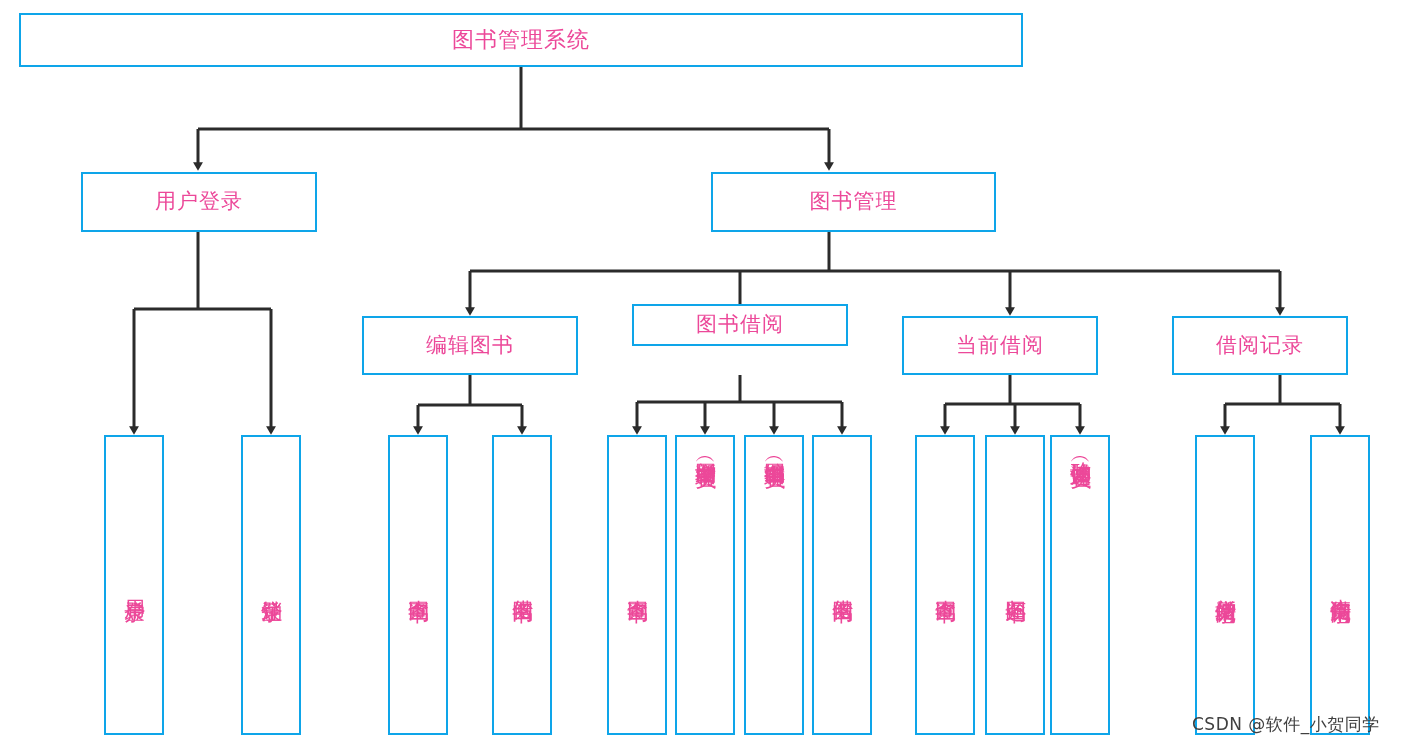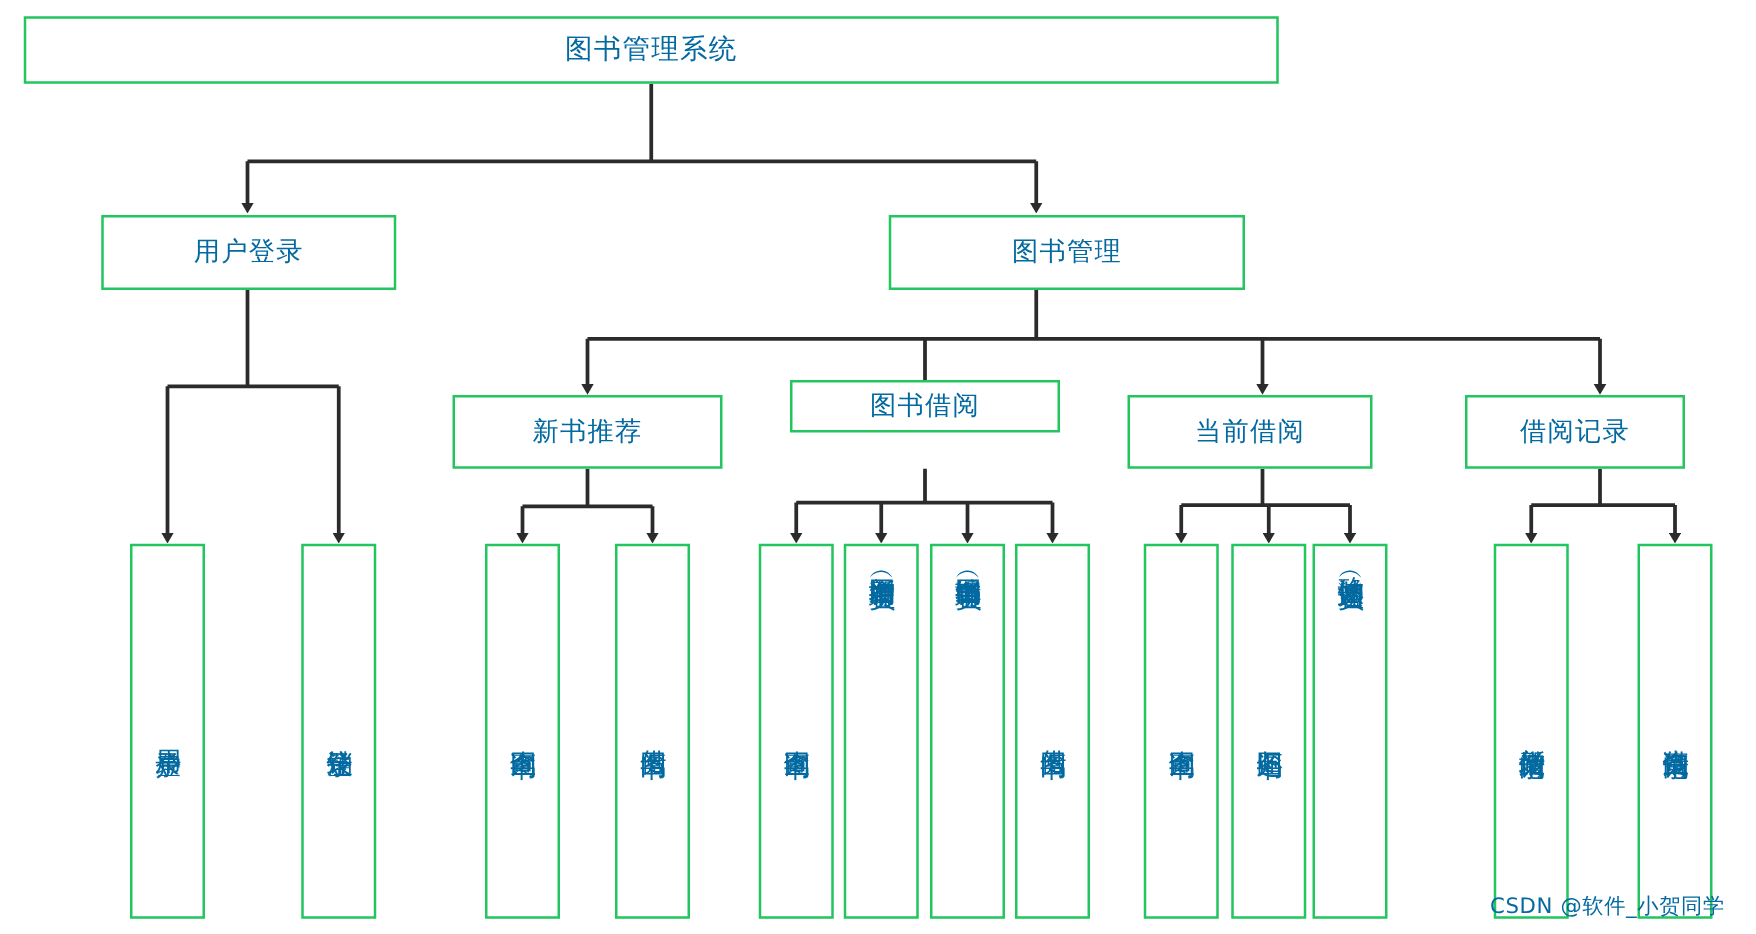--- a/index.html
+++ b/index.html
@@ -23,25 +23,25 @@
     left: 0;
     top: 0;
     width: 1405px;
     height: 747px;
     pointer-events: none;
   }
   .node {
     position: absolute;
     box-sizing: border-box;
     background: #ffffff;
-    border: 2px solid #22c55e;
+    border: 2px solid #0ea5e9;
     display: flex;
     align-items: center;
     justify-content: center;
-    color: #0369a1;
+    color: #ec4899;
   }
   .node-h .node-label {
     font-size: 21px;
     line-height: 1.2;
     letter-spacing: 1px;
     white-space: nowrap;
   }
   .node-v {
     align-items: flex-start;
     justify-content: center;
@@ -61,21 +61,21 @@
     padding-top: 0;
   }
   #node-root .node-label {
     font-size: 22px;
   }
   #watermark {
     position: absolute;
     left: 1192px;
     top: 713px;
     font-size: 17px;
-    color: #0369a1;
+    color: #404040;
     white-space: nowrap;
     letter-spacing: 0.5px;
     font-family: "DejaVu Sans", "Liberation Sans", sans-serif;
   }
 </style>
 </head>
 <body>
 
 <div id="diagram-root">
 
@@ -135,21 +135,21 @@
   </div>
 
   <div class="node node-h" style="left:81px; top:172px; width:236px; height:60px;">
     <span class="node-label">用户登录</span>
   </div>
   <div class="node node-h" style="left:711px; top:172px; width:285px; height:60px;">
     <span class="node-label">图书管理</span>
   </div>
 
   <div class="node node-h" style="left:362px; top:316px; width:216px; height:59px;">
-    <span class="node-label">新书推荐</span>
+    <span class="node-label">编辑图书</span>
   </div>
   <div class="node node-h" style="left:632px; top:304px; width:216px; height:42px;">
     <span class="node-label">图书借阅</span>
   </div>
   <div class="node node-h" style="left:902px; top:316px; width:196px; height:59px;">
     <span class="node-label">当前借阅</span>
   </div>
   <div class="node node-h" style="left:1172px; top:316px; width:176px; height:59px;">
     <span class="node-label">借阅记录</span>
   </div>

